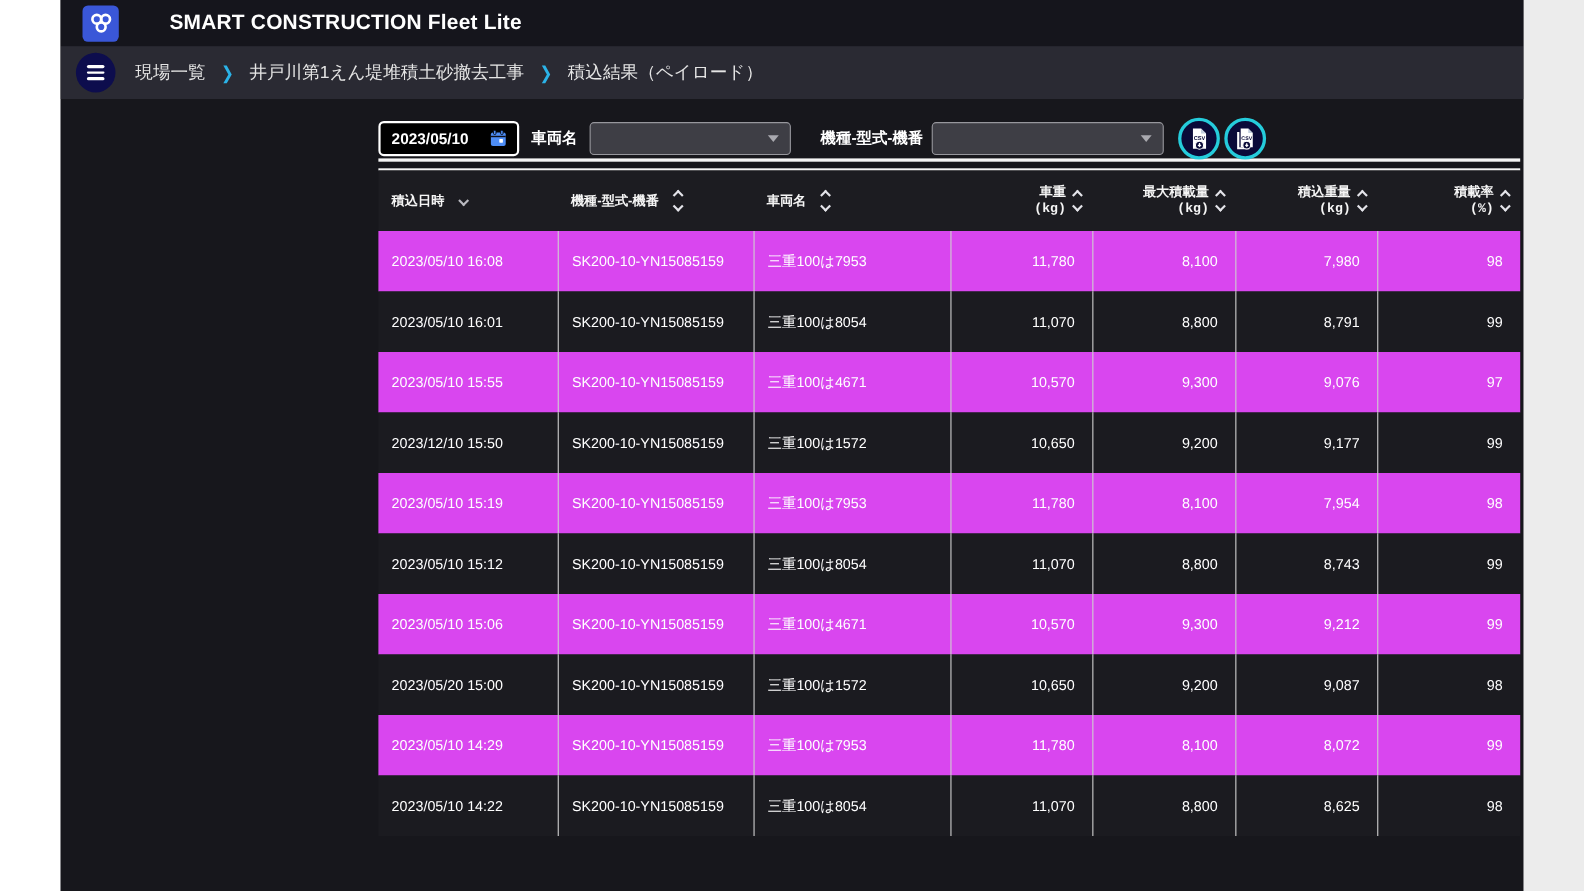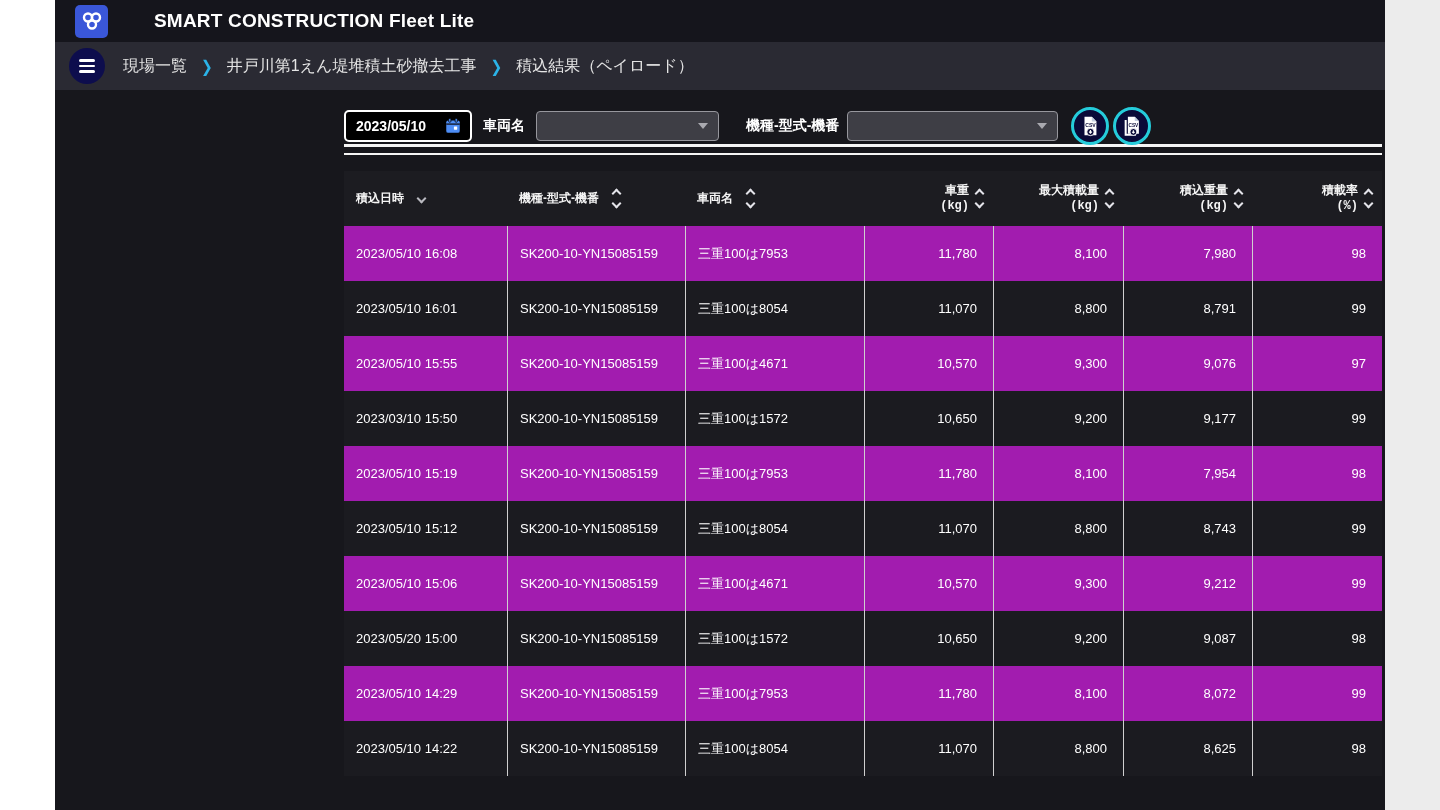--- a/index.html
+++ b/index.html
@@ -41,37 +41,37 @@
   .csv2 { margin-left:4px; }
 
   
   .tabs { margin-top:23px; display:flex; gap:2px; }
   .tab { flex:1; height:29px; background:#3c3c43; color:#fff; font-size:13px; font-weight:bold; display:flex; align-items:center; justify-content:center; cursor:pointer; }
   .tab.active { background:#1a1a5c; }
   .tab-underline { height:3px; background:#f5f5f5; }
 
   
   .table-wrap { margin-top:6px; border-top:2px solid #f5f5f5; }
-  .thead { display:flex; height:55px; background:#1c1c21; align-items:center;margin-top:16px; }
+  .thead { display:flex; height:55px; background:#1c1c21; align-items:center; }
   .hcell { display:flex; align-items:center; height:100%; color:#f5f5f5; font-size:12px; font-weight:bold; }
   .hcell .hlabel { line-height:1.25; }
   .hcell.numh { justify-content:flex-end; padding-right:10px; }
   .hcell.numh .hlabel { text-align:right; margin-right:7px;font-family:Liberation Mono, monospace; }
   .c0 { width:163px; } .c1 { width:178px; } .c2 { width:179px; }
   .c3 { width:129px; } .c4 { width:130px; } .c5 { width:129px; } .c6 { width:130px; }
   .hcell.c0 { padding-left:12px; } .hcell.c1 { padding-left:12px; } .hcell.c2 { padding-left:12px; }
   .sortbox { display:flex; flex-direction:column; align-items:center; gap:3px; cursor:pointer; margin-left:14px; }
   .numh .sortbox { margin-left:0; }
   .chev { display:block; width:7px; height:7px; border-left:2px solid #e4e4ea; border-bottom:2px solid #e4e4ea; }
   .chev.up { transform:rotate(135deg); }
   .chev.down { transform:rotate(-45deg); }
   .chev.single { border-color:#b9b9c0; }
 
   .tbody .trow { display:flex; height:55px; }
-  .trow.light { background:#a21caf; }
+  .trow.light { background:#d946ef; }
   .trow.dark { background:#1b1b20; }
   .cell { display:flex; align-items:center; height:100%; color:#fff; font-size:13px; padding-left:12px; }
   .cell.sep { border-left:1px solid #cfcfcf; }
   .cell.num { justify-content:flex-end; padding-left:0; padding-right:16px; }
 </style>
 </head>
 <body>
 
 <div class="side-strip-right"></div>
 
@@ -225,21 +225,21 @@
           <div class="trow light">
             <div class="cell c0">2023/05/10 15:55</div>
             <div class="cell c1 sep">SK200-10-YN15085159</div>
             <div class="cell c2 sep">三重100は4671</div>
             <div class="cell c3 num sep">10,570</div>
             <div class="cell c4 num sep">9,300</div>
             <div class="cell c5 num sep">9,076</div>
             <div class="cell c6 num sep">97</div>
           </div>
           <div class="trow dark">
-            <div class="cell c0">2023/03/10 15:50</div>
+            <div class="cell c0">2023/12/10 15:50</div>
             <div class="cell c1 sep">SK200-10-YN15085159</div>
             <div class="cell c2 sep">三重100は1572</div>
             <div class="cell c3 num sep">10,650</div>
             <div class="cell c4 num sep">9,200</div>
             <div class="cell c5 num sep">9,177</div>
             <div class="cell c6 num sep">99</div>
           </div>
           <div class="trow light">
             <div class="cell c0">2023/05/10 15:19</div>
             <div class="cell c1 sep">SK200-10-YN15085159</div>

